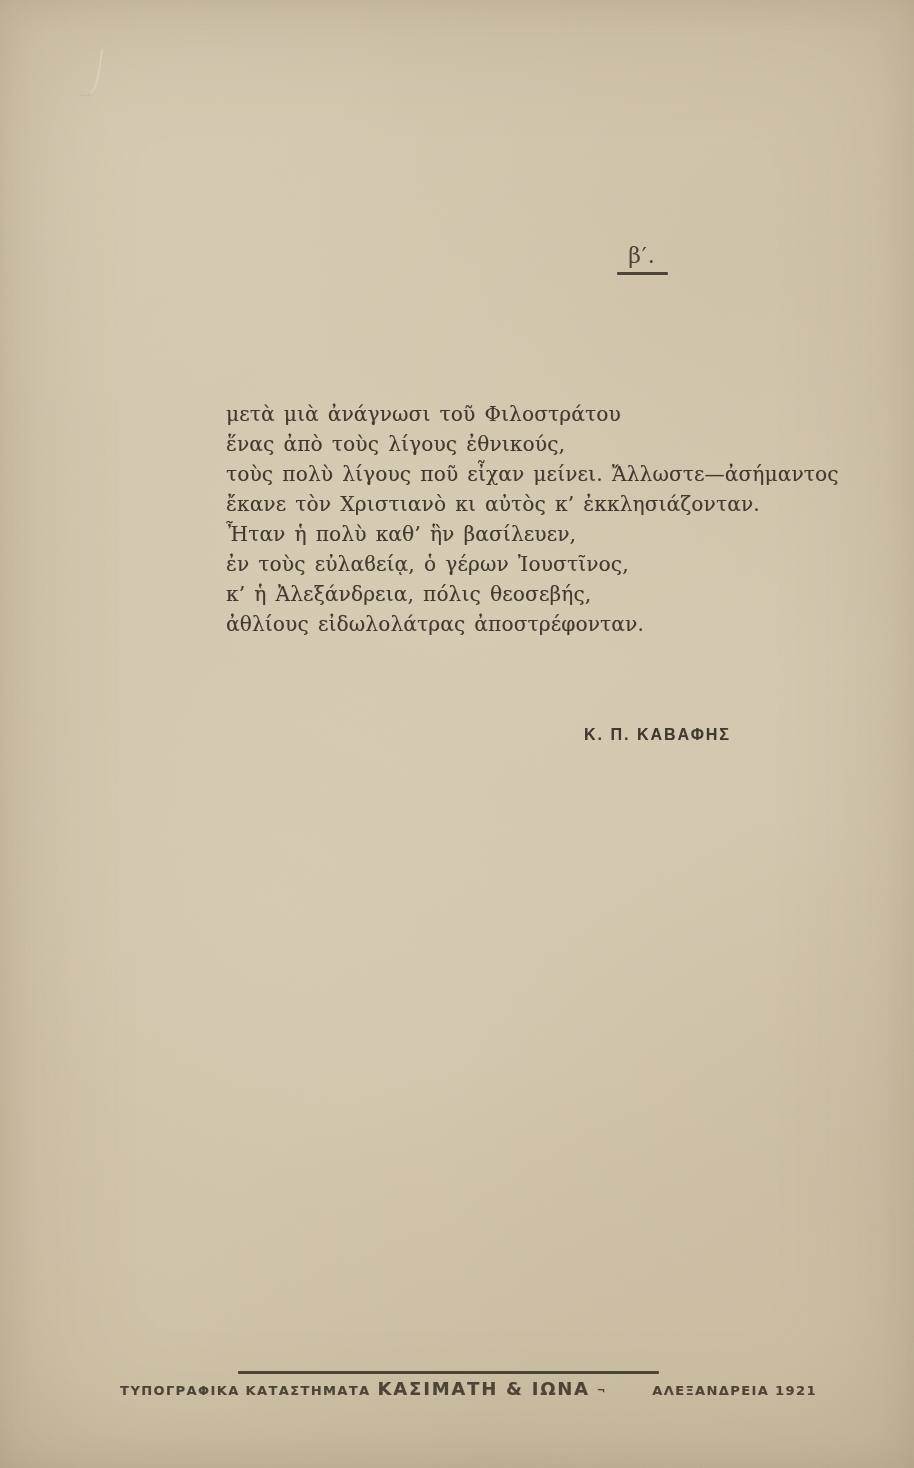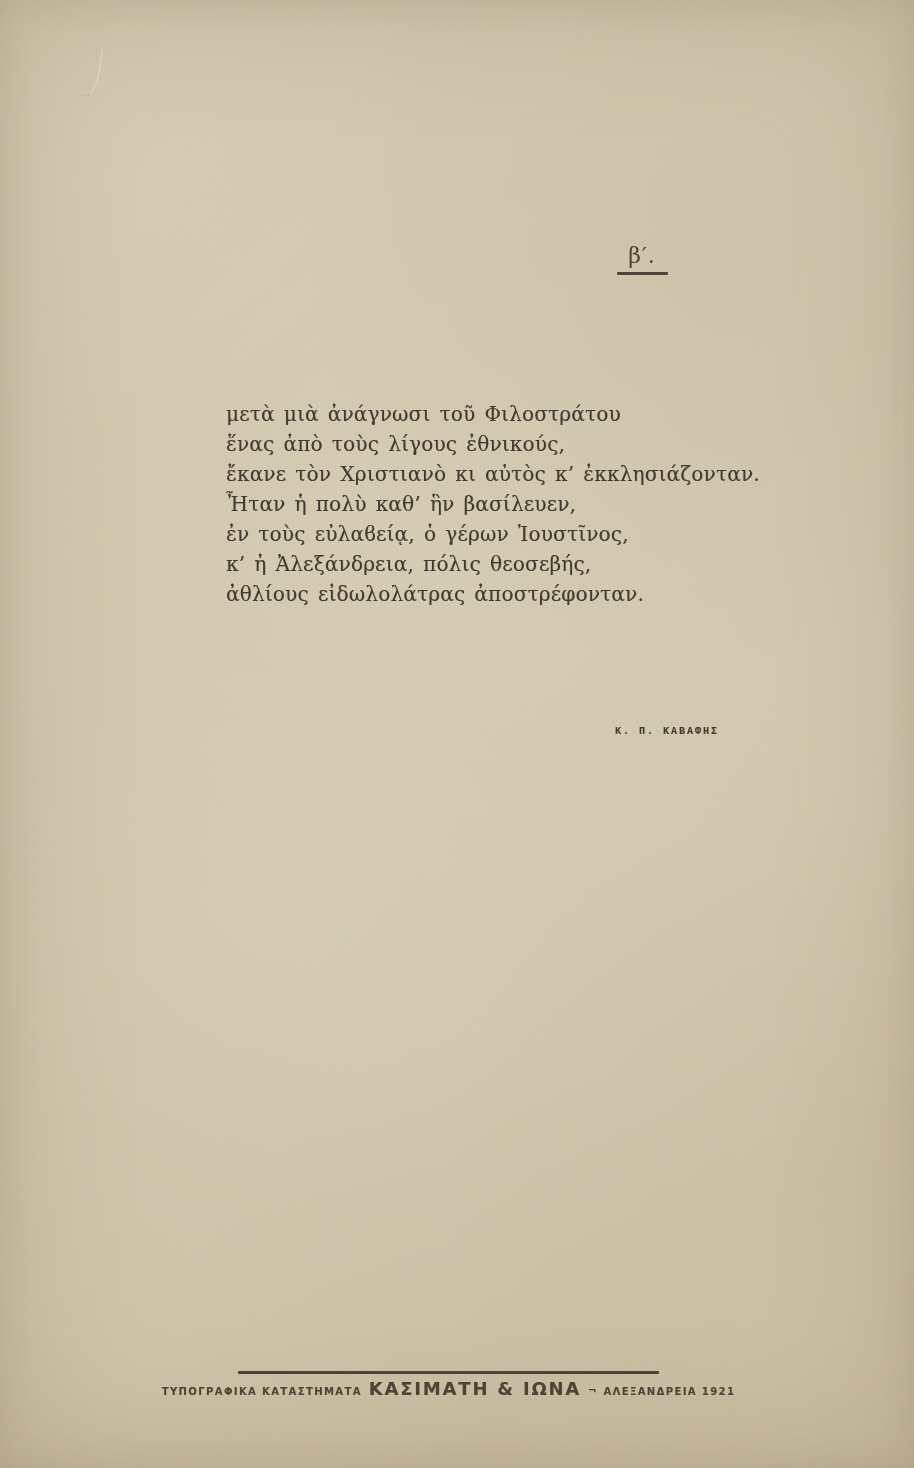--- a/index.html
+++ b/index.html
@@ -87,25 +87,25 @@
     line-height: 30px;
     color: #3f382d;
     white-space: nowrap;
     word-spacing: 2.5px;
     letter-spacing: 0.2px;
     text-shadow: 0.4px 0.4px 0.6px rgba(63, 56, 45, 0.35);
   }
 
   .author {
     position: absolute;
-    left: 615px;
+    left: 584px;
     top: 726px;
-    font-family: Liberation Mono, monospace;
+    font-family: Liberation Sans, sans-serif;
     font-weight: 700;
-    font-size: 10px;
+    font-size: 16px;
     letter-spacing: 2px;
     color: #3e382e;
     white-space: nowrap;
     text-shadow: 0.3px 0.3px 0.5px rgba(62, 56, 46, 0.3);
   }
 
   .footer-rule {
     position: absolute;
     left: 238px;
     top: 1371px;
@@ -122,40 +122,41 @@
     display: flex;
     justify-content: center;
     align-items: baseline;
     gap: 7px;
     font-family: "DejaVu Sans", sans-serif;
     font-weight: 700;
     color: #4c4335;
     white-space: nowrap;
     text-shadow: 0.3px 0.3px 0.5px rgba(76, 67, 53, 0.3);
   }
-  .imprint .small { font-size: 10px; letter-spacing: 1.4px; }
+  .imprint .small { font-size: 13px; letter-spacing: 1.4px; margin-left: 40px; }
   .imprint .large { font-size: 18px; letter-spacing: 1.8px; }
   .imprint .sep   { font-size: 10px; letter-spacing: 0; transform: translateY(-1px); display: inline-block; }
 </style>
 </head>
 <body>
 
 <div class="page">
 
   <div class="mottle"></div>
   <div class="crease"></div>
 
   <div class="content">
 
     <div class="section-heading">β′.</div>
     <div class="section-underline"></div>
 
     <div class="poem">
       <div>μετὰ μιὰ ἀνάγνωσι τοῦ Φιλοστράτου</div>
       <div>ἕνας ἀπὸ τοὺς λίγους ἐθνικούς,</div>
+      <div>τοὺς πολὺ λίγους ποῦ εἶχαν μείνει. Ἄλλωστε—ἀσήμαντος</div>
       <div>ἔκανε τὸν Χριστιανὸ κι αὐτὸς κ’ ἐκκλησιάζονταν.</div>
       <div>Ἦταν ἡ πολὺ καθ’ ἣν βασίλευεν,</div>
       <div>ἐν τοὺς εὐλαϐείᾳ, ὁ γέρων Ἰουστῖνος,</div>
       <div>κ’ ἡ Ἀλεξάνδρεια, πόλις θεοσεβής,</div>
       <div>ἀθλίους εἰδωλολάτρας ἀποστρέφονταν.</div>
     </div>
 
     <div class="author">Κ. Π. ΚΑΒΑΦΗΣ</div>
 
     <div class="footer-rule"></div>

